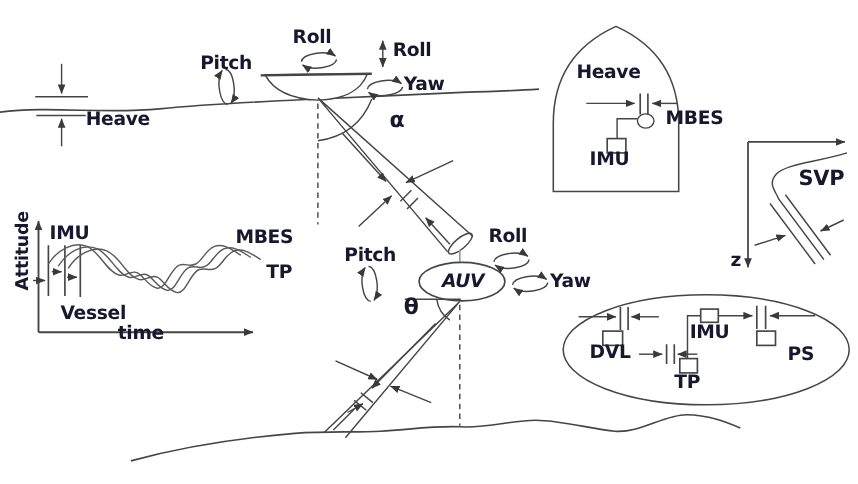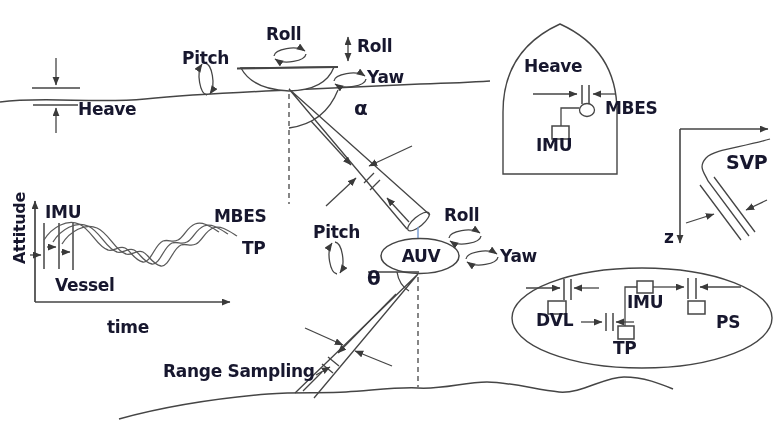--- a/index.html
+++ b/index.html
@@ -2,21 +2,21 @@
 <html><head>
 <meta charset="utf-8">
 <style>
   html,body{margin:0;padding:0;background:#fff;}
   .fig{position:relative;width:780px;height:440px;background:#fff;overflow:hidden;
        font-family:"DejaVu Sans",sans-serif;}
   .fig svg{position:absolute;left:0;top:0;}
   .lbl{position:absolute;font:600 17px "DejaVu Sans",sans-serif;color:#17172e;
        white-space:nowrap;letter-spacing:-0.3px;line-height:1;}
   .big{font-size:20px;}
-  .center{transform:translate(-50%,-50%);}
+  .center{transform:translate(-50%,-50%);font-style:italic;}
   .vert{transform:translate(-50%,-50%) rotate(-90deg);}
 </style>
 </head>
 <body>
 
 <div class="fig">
 
 <svg width="780" height="440" viewBox="0 0 780 440">
   <defs>
     <marker id="ah" markerUnits="userSpaceOnUse" markerWidth="10" markerHeight="8" refX="8.2" refY="3.5" orient="auto-start-reverse">
@@ -145,25 +145,24 @@
 <div class="lbl" style="left:524px;top:58px">Heave</div>
 <div class="lbl" style="left:605px;top:100px">MBES</div>
 <div class="lbl" style="left:536px;top:137px">IMU</div>
 <div class="lbl" style="left:726px;top:153px;font-size:19px">SVP</div>
 <div class="lbl" style="left:664px;top:229px">z</div>
 <div class="lbl vert" style="left:20px;top:228px;font-size:16px">Attitude</div>
 <div class="lbl" style="left:45px;top:204px">IMU</div>
 <div class="lbl" style="left:214px;top:208px">MBES</div>
 <div class="lbl" style="left:242px;top:240px">TP</div>
 <div class="lbl" style="left:55px;top:277px">Vessel</div>
-<div class="lbl" style="left:107px;top:319px">time</div>
+<div class="lbl" style="left:107px;top:295px">time</div>
 <div class="lbl" style="left:313px;top:224px">Pitch</div>
 <div class="lbl center" style="left:421px;top:256px">AUV</div>
 <div class="lbl" style="left:444px;top:207px">Roll</div>
 <div class="lbl" style="left:500px;top:248px">Yaw</div>
 <div class="lbl big" style="left:367px;top:268px">θ</div>
-<div class="lbl" style="left:163px;top:363px">Range Sampling</div>
 <div class="lbl" style="left:536px;top:312px">DVL</div>
 <div class="lbl" style="left:627px;top:294px">IMU</div>
 <div class="lbl" style="left:613px;top:340px">TP</div>
 <div class="lbl" style="left:716px;top:314px">PS</div>
 
 </div>
 
 </body></html>

